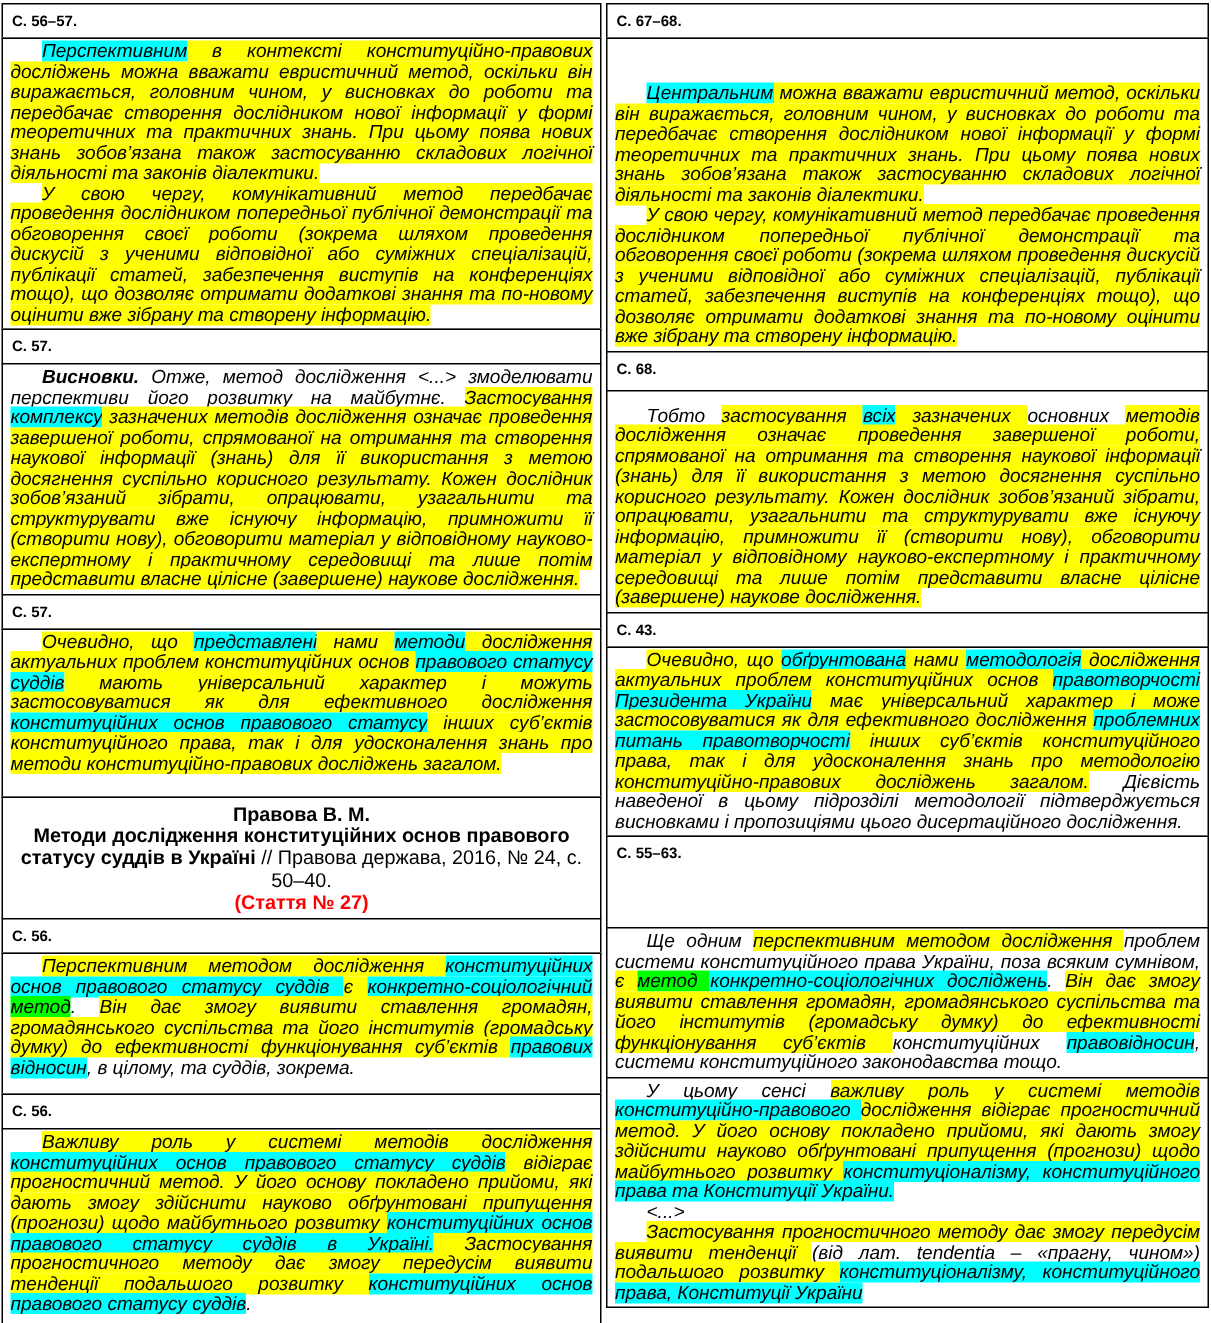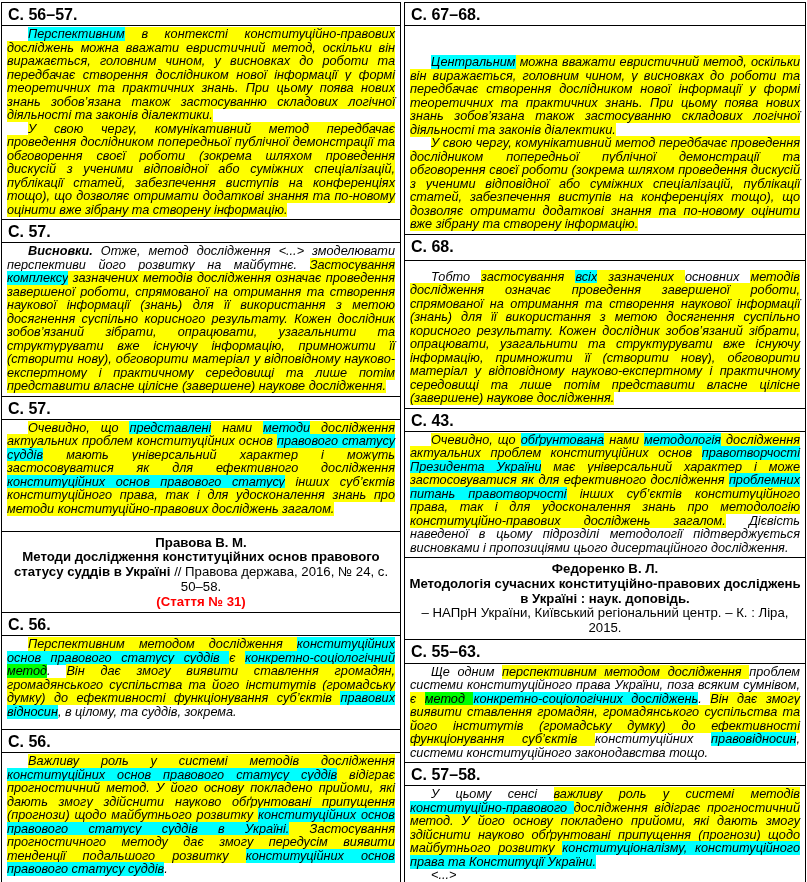--- a/index.html
+++ b/index.html
@@ -12,21 +12,21 @@
   .column{box-sizing:border-box;}
   #col-left{width:401px;margin-right:3px;}
   #col-right{width:403px;}
 
   .cell{
     box-sizing:border-box;border:1px solid #000;margin-top:-1px;
     padding:2px 5px 2px 5px;background:#fff;overflow:hidden;
   }
   .column .cell:first-child{margin-top:0;}
 
-  .cell.header{font-weight:bold;font-size:16px;line-height:15px;padding:4px 6px 3px 6px;}
+  .cell.header{font-weight:bold;font-size:10px;line-height:15px;padding:4px 6px 3px 6px;}
 
   .cell.body{font-size:12.7px;line-height:13.5px;text-align:justify;}
   .para{margin:0;text-indent:21px;font-style:italic;}
 
   .cell.citation{text-align:center;font-size:13.2px;line-height:14.8px;padding:4px 4px 3px 4px;}
   .cit-line{margin:0;}
 
   .hl-yellow{background:var(--hl-yellow,#ffff00);}
   .hl-cyan{background:var(--hl-cyan,#00ffff);}
   .hl-green{background:var(--hl-green,#00ff00);}
@@ -72,22 +72,22 @@
       <div class="cell header"><span>С. 57.</span></div>
       <div class="cell body">
         <p class="para"><span class="b">Висновки.</span><span> Отже, метод дослідження &lt;...&gt; змоделювати перспективи його розвитку на майбутнє. </span><span class="hl-yellow">Застосування </span><span class="hl-cyan">комплексу</span><span class="hl-yellow"> зазначених методів дослідження означає проведення завершеної роботи, спрямованої на отримання та створення наукової інформації (знань) для її використання з метою досягнення суспільно корисного результату. Кожен дослідник зобов’язаний зібрати, опрацювати, узагальнити та структурувати вже існуючу інформацію, примножити її (створити нову), обговорити матеріал у відповідному науково-експертному і практичному середовищі та лише потім представити власне цілісне (завершене) наукове дослідження.</span></p>
       </div>
       <div class="cell header"><span>С. 57.</span></div>
       <div class="cell body">
         <p class="para"><span class="hl-yellow">Очевидно, що </span><span class="hl-cyan">представлені</span><span class="hl-yellow"> нами </span><span class="hl-cyan">методи</span><span class="hl-yellow"> дослідження актуальних проблем конституційних основ </span><span class="hl-cyan">правового статусу суддів</span><span class="hl-yellow"> мають універсальний характер і можуть застосовуватися як для ефективного дослідження </span><span class="hl-cyan">конституційних основ правового статусу</span><span class="hl-yellow"> інших суб’єктів конституційного права, так і для удосконалення знань про методи конституційно-правових досліджень загалом.</span></p>
       </div>
       <div class="cell citation">
         <div class="cit-line"><span class="b">Правова В. М.</span></div>
-        <div class="cit-line"><span class="b">Методи дослідження конституційних основ правового статусу суддів в Україні </span><span>// Правова держава, 2016, № 24, с. 50–58.</span></div>
-        <div class="cit-line"><span class="b red">(Стаття № 31)</span></div>
+        <div class="cit-line"><span class="b">Методи дослідження конституційних основ правового статусу суддів в Україні </span><span>// Правова держава, 2016, № 24, с. 50–40.</span></div>
+        <div class="cit-line"><span class="b red">(Стаття № 27)</span></div>
       </div>
       <div class="cell header"><span>С. 56.</span></div>
       <div class="cell body">
         <p class="para"><span class="hl-yellow">Перспективним методом дослідження </span><span class="hl-cyan">конституційних основ правового статусу суддів </span><span class="hl-yellow">є </span><span class="hl-cyan">конкретно-соціологічний </span><span class="hl-green">метод</span><span>. </span><span class="hl-yellow">Він дає змогу виявити ставлення громадян, громадянського суспільства та його інститутів (громадську думку) до ефективності функціонування суб’єктів </span><span class="hl-cyan">правових відносин</span><span>, в цілому, та суддів, зокрема.</span></p>
       </div>
       <div class="cell header"><span>С. 56.</span></div>
       <div class="cell body">
         <p class="para"><span class="hl-yellow">Важливу роль у системі методів дослідження </span><span class="hl-cyan">конституційних основ правового статусу суддів</span><span class="hl-yellow"> відіграє прогностичний метод. У його основу покладено прийоми, які дають змогу здійснити науково обґрунтовані припущення (прогнози) щодо майбутнього розвитку </span><span class="hl-cyan">конституційних основ правового статусу суддів в Україні.</span><span class="hl-yellow"> Застосування прогностичного методу дає змогу передусім виявити тенденції подальшого розвитку </span><span class="hl-cyan">конституційних основ правового статусу суддів</span><span>.</span></p>
       </div>
     </div>
@@ -98,29 +98,23 @@
         <p class="para"><span class="hl-yellow">У свою чергу, комунікативний метод передбачає проведення дослідником попередньої публічної демонстрації та обговорення своєї роботи (зокрема шляхом проведення дискусій з ученими відповідної або суміжних спеціалізацій, публікації статей, забезпечення виступів на конференціях тощо), що дозволяє отримати додаткові знання та по-новому оцінити вже зібрану та створену інформацію.</span></p>
       </div>
       <div class="cell header"><span>С. 68.</span></div>
       <div class="cell body">
         <p class="para"><span>Тобто </span><span class="hl-yellow">застосування </span><span class="hl-cyan">всіх</span><span class="hl-yellow"> зазначених </span><span>основних </span><span class="hl-yellow">методів дослідження означає проведення завершеної роботи, спрямованої на отримання та створення наукової інформації (знань) для її використання з метою досягнення суспільно корисного результату. Кожен дослідник зобов’язаний зібрати, опрацювати, узагальнити та структурувати вже існуючу інформацію, примножити її (створити нову), обговорити матеріал у відповідному науково-експертному і практичному середовищі та лише потім представити власне цілісне (завершене) наукове дослідження.</span></p>
       </div>
       <div class="cell header"><span>С. 43.</span></div>
       <div class="cell body">
         <p class="para"><span class="hl-yellow">Очевидно, що </span><span class="hl-cyan">обґрунтована</span><span class="hl-yellow"> нами </span><span class="hl-cyan">методологія</span><span class="hl-yellow"> дослідження актуальних проблем конституційних основ </span><span class="hl-cyan">правотворчості Президента України</span><span class="hl-yellow"> має універсальний характер і може застосовуватися як для ефективного дослідження </span><span class="hl-cyan">проблемних питань правотворчості</span><span class="hl-yellow"> інших суб’єктів конституційного права, так і для удосконалення знань про методологію конституційно-правових досліджень загалом.</span><span> Дієвість наведеної в цьому підрозділі методології підтверджується висновками і пропозиціями цього дисертаційного дослідження.</span></p>
       </div>
-      <div class="cell citation">
-        <div class="cit-line"><span class="b">Федоренко В. Л.</span></div>
-        <div class="cit-line"><span class="b">Методологія сучасних конституційно-правових  досліджень в Україні : наук. доповідь.</span></div>
-        <div class="cit-line"><span>– НАПрН України, Київський регіональний центр. – К. : Ліра, 2015.</span></div>
-      </div>
       <div class="cell header"><span>С. 55–63.</span></div>
       <div class="cell body">
         <p class="para"><span>Ще одним </span><span class="hl-yellow">перспективним методом дослідження </span><span>проблем системи конституційного права України, поза всяким сумнівом, </span><span class="hl-yellow">є </span><span class="hl-green">метод </span><span class="hl-cyan">конкретно-соціологічних досліджень</span><span>. </span><span class="hl-yellow">Він дає змогу виявити ставлення громадян, громадянського суспільства та його інститутів (громадську думку) до ефективності функціонування суб’єктів </span><span>конституційних </span><span class="hl-cyan">правовідносин</span><span>, системи конституційного законодавства тощо.</span></p>
       </div>
-      <div class="cell header"><span>С. 57–58.</span></div>
       <div class="cell body">
         <p class="para"><span>У цьому сенсі </span><span class="hl-yellow">важливу роль у системі методів </span><span class="hl-cyan">конституційно-правового </span><span class="hl-yellow">дослідження відіграє прогностичний метод. У його основу покладено прийоми, які дають змогу здійснити науково обґрунтовані припущення (прогнози) щодо майбутнього розвитку </span><span class="hl-cyan">конституціоналізму, конституційного права та Конституції України.</span></p>
         <p class="para"><span>&lt;...&gt;</span></p>
         <p class="para"><span class="hl-yellow">Застосування прогностичного методу дає змогу передусім виявити тенденції </span><span>(від лат. tendentia – «прагну, чином») </span><span class="hl-yellow">подальшого розвитку </span><span class="hl-cyan">конституціоналізму, конституційного права, Конституції України</span></p>
       </div>
     </div>
 </div>
 
 </body></html>

